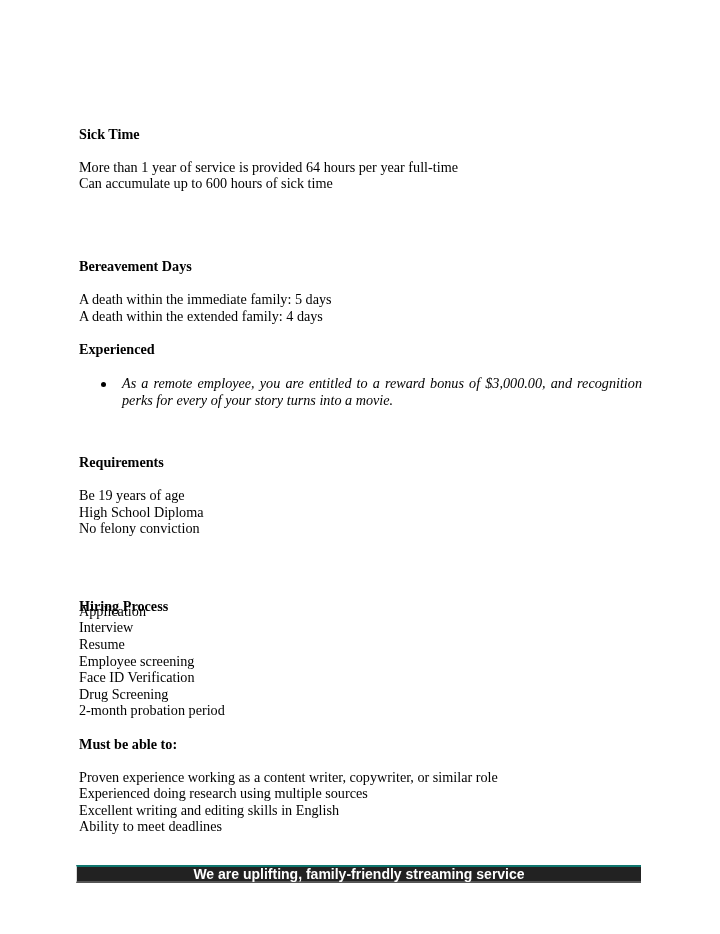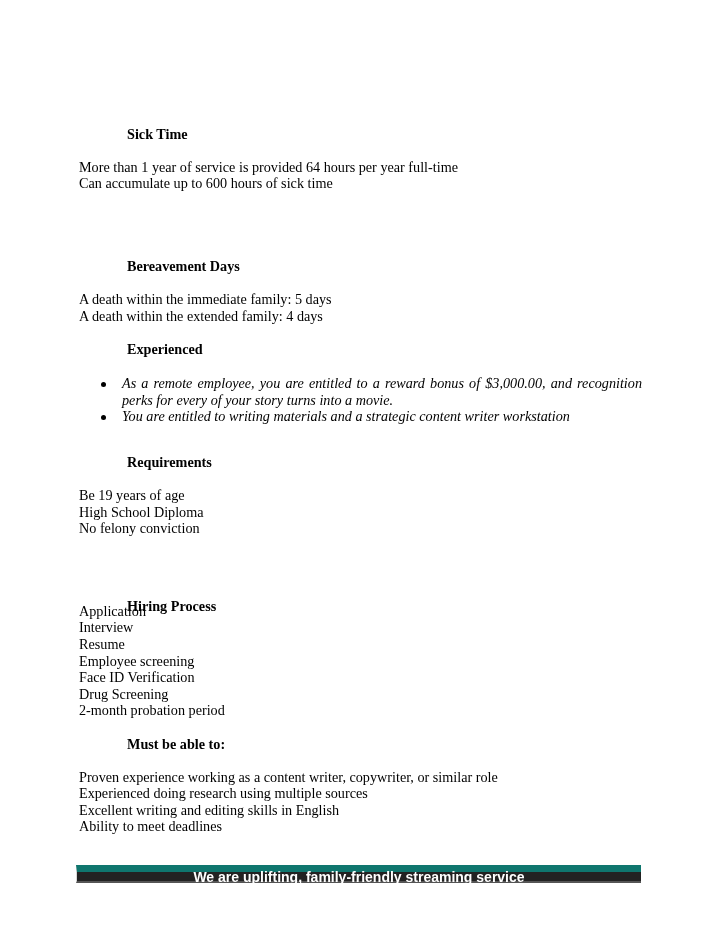--- a/index.html
+++ b/index.html
@@ -21,21 +21,20 @@
       position: absolute;
       left: 79px;
       top: 0;
       width: 563px;
     }
     .section-heading {
       position: absolute;
       left: 0;
       font-weight: bold;
       white-space: nowrap;
-      margin-left: 48px;
     }
     .line {
       position: absolute;
       left: 0;
       white-space: nowrap;
       text-align: center;
     }
     .bullets {
       position: absolute;
       left: 0;
@@ -59,21 +58,21 @@
       border-radius: 50%;
       background: #000;
     }
     .banner {
       position: absolute;
       left: 76px;
       top: 865px;
       width: 565px;
       height: 18px;
       background: #222222;
-      border-top: 7px solid #0f766e;
+      border-top: 2px solid #0f766e;
       border-left: 1px solid #d8d8d8;
       border-bottom: 2px solid #555555;
       box-sizing: border-box;
       display: flex;
       align-items: center;
       justify-content: center;
     }
     .banner-text {
       font-family: "Liberation Sans", "DejaVu Sans", sans-serif;
       font-weight: bold;
@@ -95,24 +94,20 @@
   <div class="section-heading" style="top:258px">Bereavement Days</div>
   <div class="line" style="top:291px">A death within the immediate family: 5 days</div>
   <div class="line" style="top:308px">A death within the extended family: 4 days</div>
 
   <div class="section-heading" style="top:341px">Experienced</div>
   <ul class="bullets" style="top:375px">
     <li>
       <span class="bullet-dot"></span>
       <span>As a remote employee, you are entitled to a reward bonus of $3,000.00, and recognition perks for every of your story turns into a movie.</span>
     </li>
-    <li>
-      <span class="bullet-dot"></span>
-      <span>You are entitled to writing materials and a strategic content writer workstation</span>
-    </li>
   </ul>
 
   <div class="section-heading" style="top:454px">Requirements</div>
   <div class="line" style="top:487px">Be 19 years of age</div>
   <div class="line" style="top:504px">High School Diploma</div>
   <div class="line" style="top:520px">No felony conviction</div>
 
   <div class="section-heading" style="top:598px">Hiring Process</div>
   <div class="line" style="top:603px">Application</div>
   <div class="line" style="top:619px">Interview</div>

